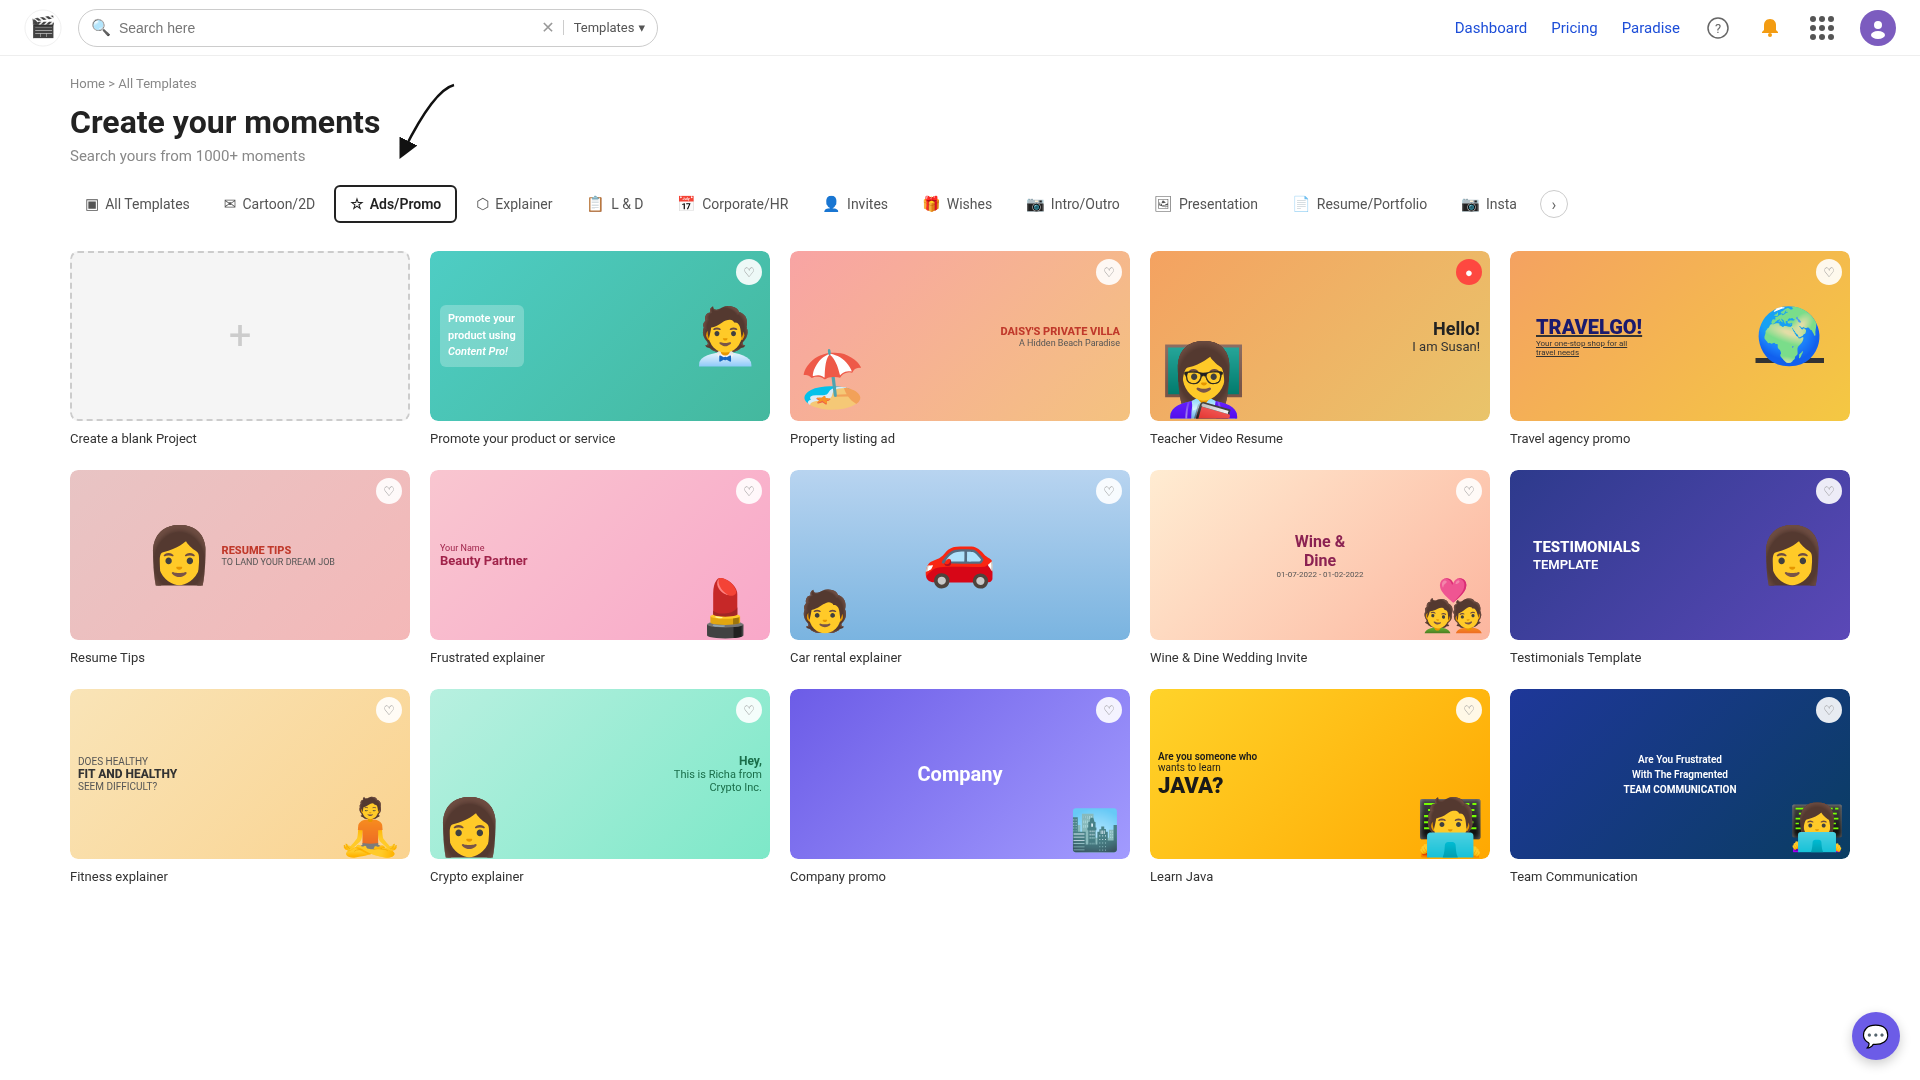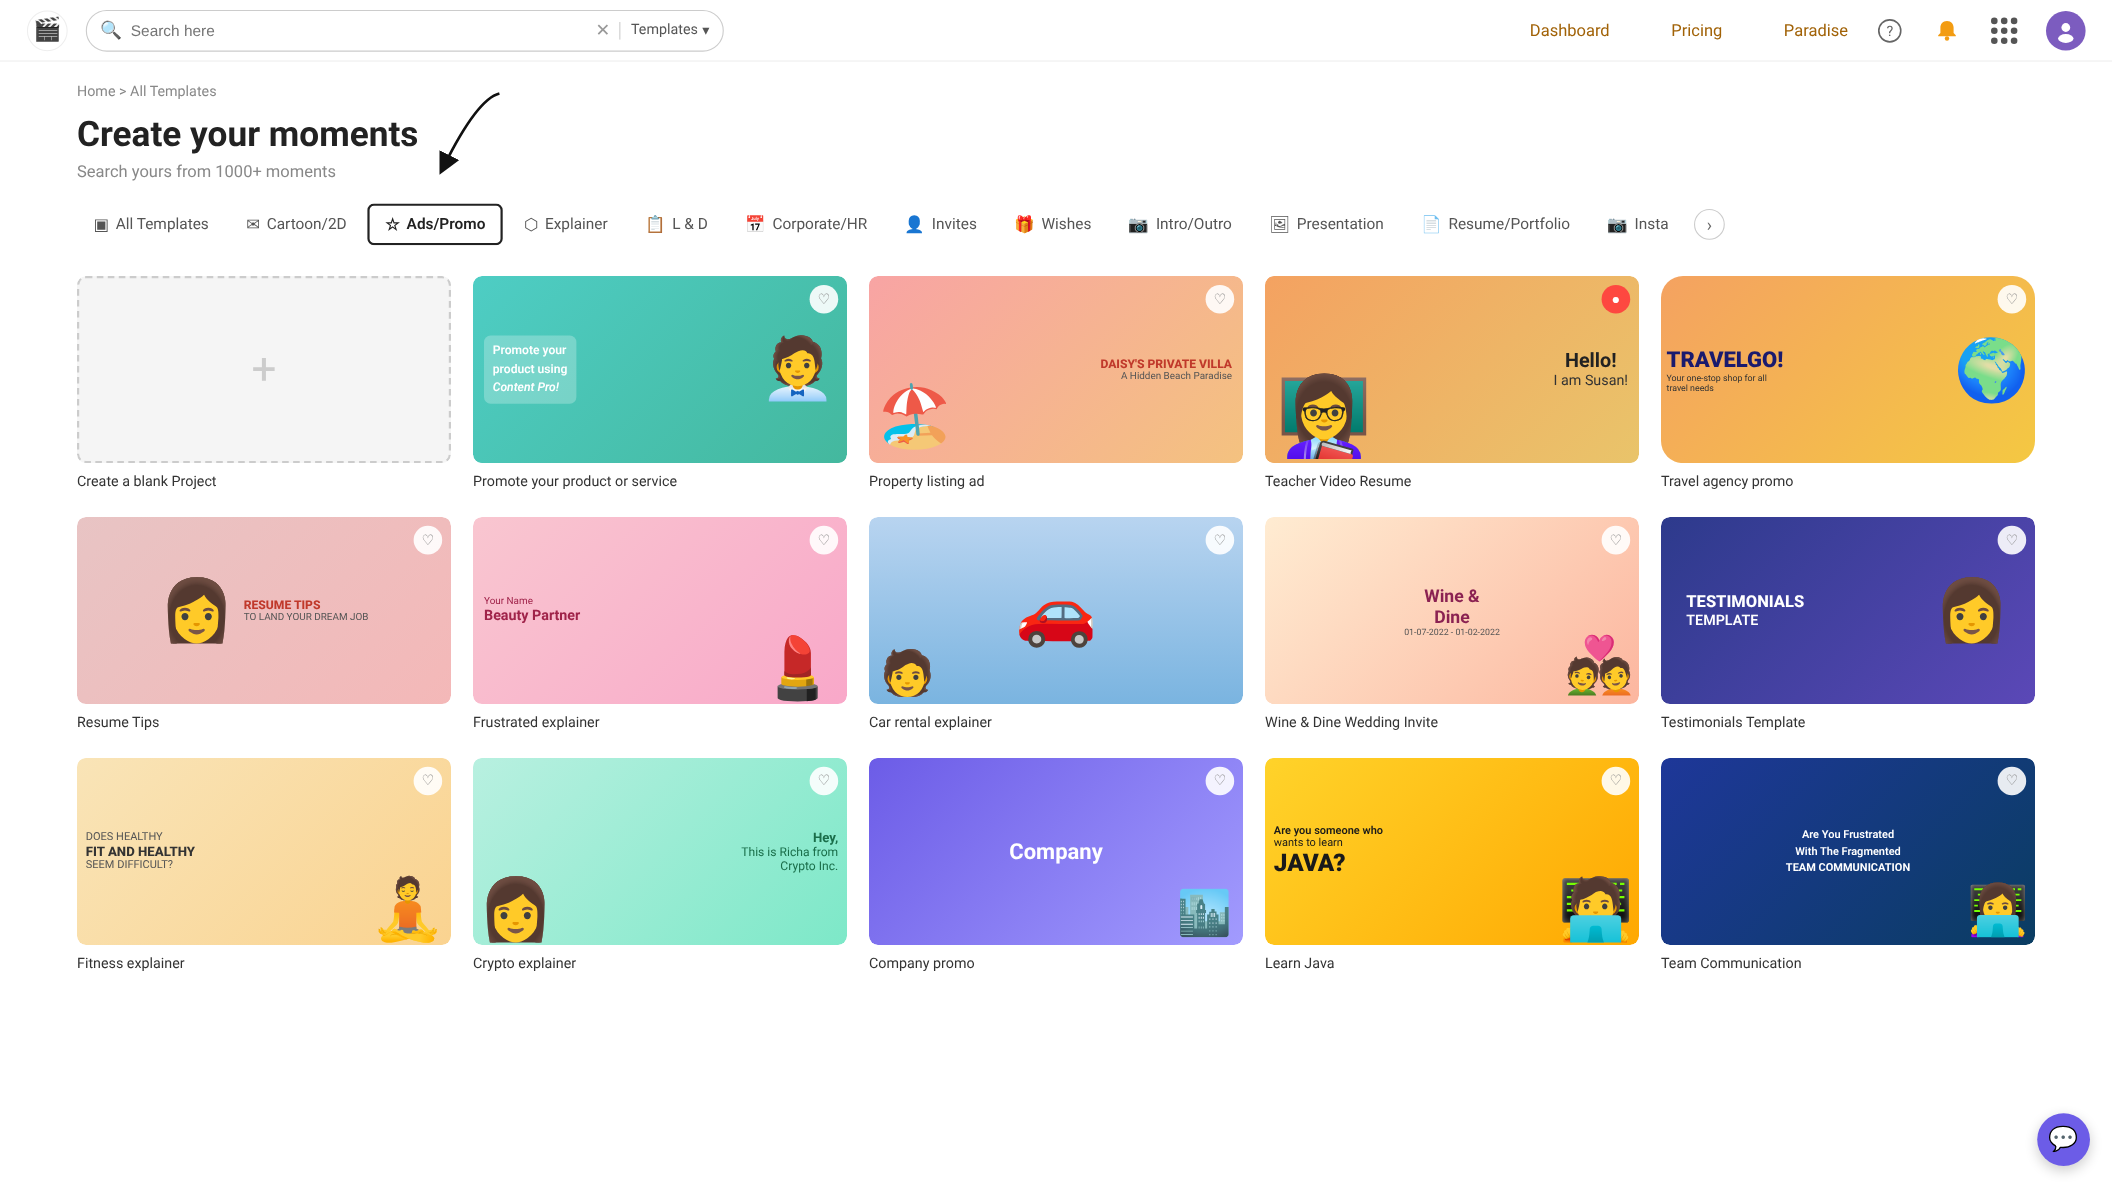--- a/index.html
+++ b/index.html
@@ -65,24 +65,23 @@
       white-space: nowrap;
     }
     .nav-links {
       display: flex;
       align-items: center;
       gap: 24px;
       margin-left: auto;
     }
     .nav-link {
       font-size: 15px;
-      color: #a16207;
+      color: #1d4ed8;
       cursor: pointer;
       text-decoration: none;
-      margin-left: 32px;
     }
     .nav-icon {
       width: 28px;
       height: 28px;
       display: flex;
       align-items: center;
       justify-content: center;
       cursor: pointer;
       color: #555;
       font-size: 18px;
@@ -248,21 +247,21 @@
     
     .card-promote { background: linear-gradient(135deg, #4ecdc4 0%, #44b89e 100%); border-radius: 8px; width: 100%; height: 100%; display: flex; align-items: center; justify-content: space-between; padding: 10px; position: relative; }
 
     
     .card-property { background: linear-gradient(135deg, #f8a4a4 0%, #f4c27f 100%); border-radius: 8px; width: 100%; height: 100%; display: flex; flex-direction: column; align-items: center; justify-content: center; padding: 10px; }
 
     
     .card-teacher { background: linear-gradient(135deg, #f4a261 0%, #e9c46a 100%); border-radius: 8px; width: 100%; height: 100%; display: flex; align-items: center; justify-content: center; position: relative; }
 
     
-    .card-travel { background: linear-gradient(135deg, #f4a261 0%, #f4c842 100%); border-radius: 20px; width: 100%; height: 100%; display: flex; align-items: center; justify-content: space-between; padding: 5px; position: relative; }
+    .card-travel { background: linear-gradient(135deg, #f4a261 0%, #f4c842 100%); border-radius: 8px; width: 100%; height: 100%; display: flex; align-items: center; justify-content: space-between; padding: 26px; position: relative; text-decoration: underline; }
 
     
     .card-resume { background: linear-gradient(135deg, #e8c4c4 0%, #f4b8b8 100%); border-radius: 8px; width: 100%; height: 100%; display: flex; align-items: center; padding: 12px; gap: 8px; }
 
     
     .card-beauty { background: linear-gradient(135deg, #f9c6d0 0%, #f9a8c9 100%); border-radius: 8px; width: 100%; height: 100%; display: flex; align-items: center; justify-content: center; }
 
     
     .card-car { background: linear-gradient(180deg, #b8d4f0 0%, #7ab4e0 100%); border-radius: 8px; width: 100%; height: 100%; display: flex; align-items: center; justify-content: center; }
     .card-car-emoji { font-size: 60px; }
@@ -492,21 +491,21 @@
         </div>
         <div class="heart-btn">♡</div>
       </div>
       <div class="template-label">Property listing ad</div>
     </div>
 
     <div class="template-card">
       <div class="template-thumb">
         <div class="template-thumb-inner card-teacher">
           <span style="font-size:70px;position:absolute;left:10px;bottom:0;">👩‍🏫</span>
-          <div style="position:absolute;right:10px;top:50%;transform:translateY(-50%);text-align:center;">
+          <div style="position:absolute;right:10px;top:50%;transform:translateY(-50%);text-align:right;">
             <div style="color:#222;font-size:18px;font-weight:700;">Hello!</div>
             <div style="color:#333;font-size:13px;">I am Susan!</div>
           </div>
         </div>
         <div class="heart-btn red">●</div>
       </div>
       <div class="template-label">Teacher Video Resume</div>
     </div>
 
     <div class="template-card">

